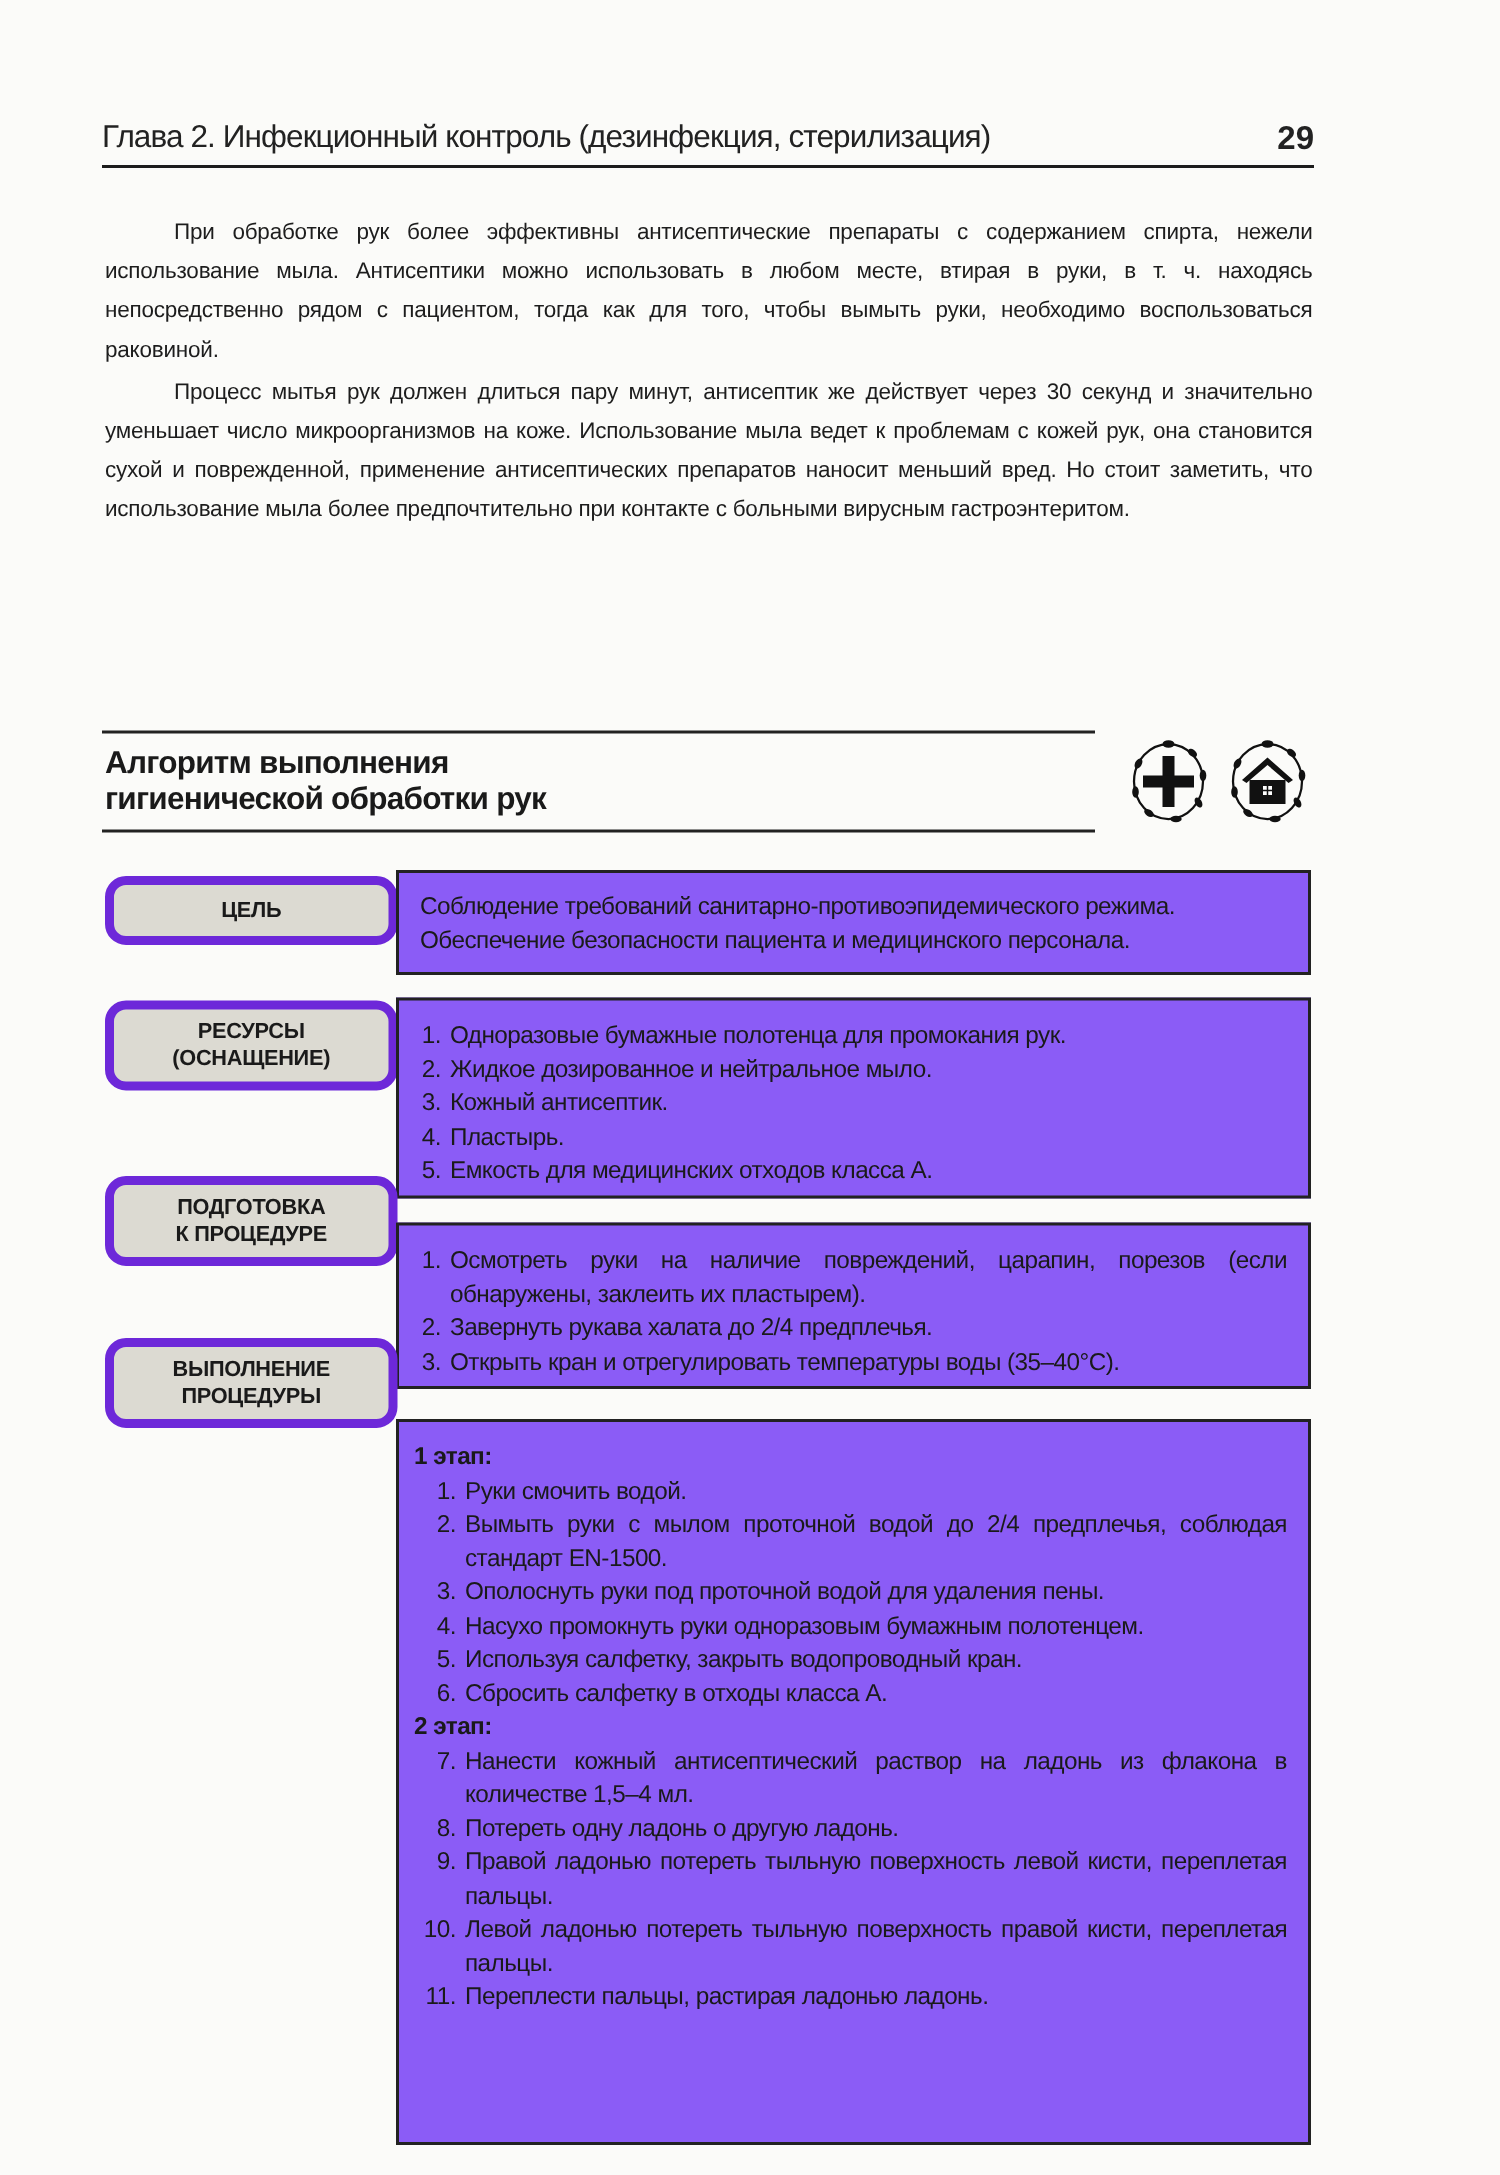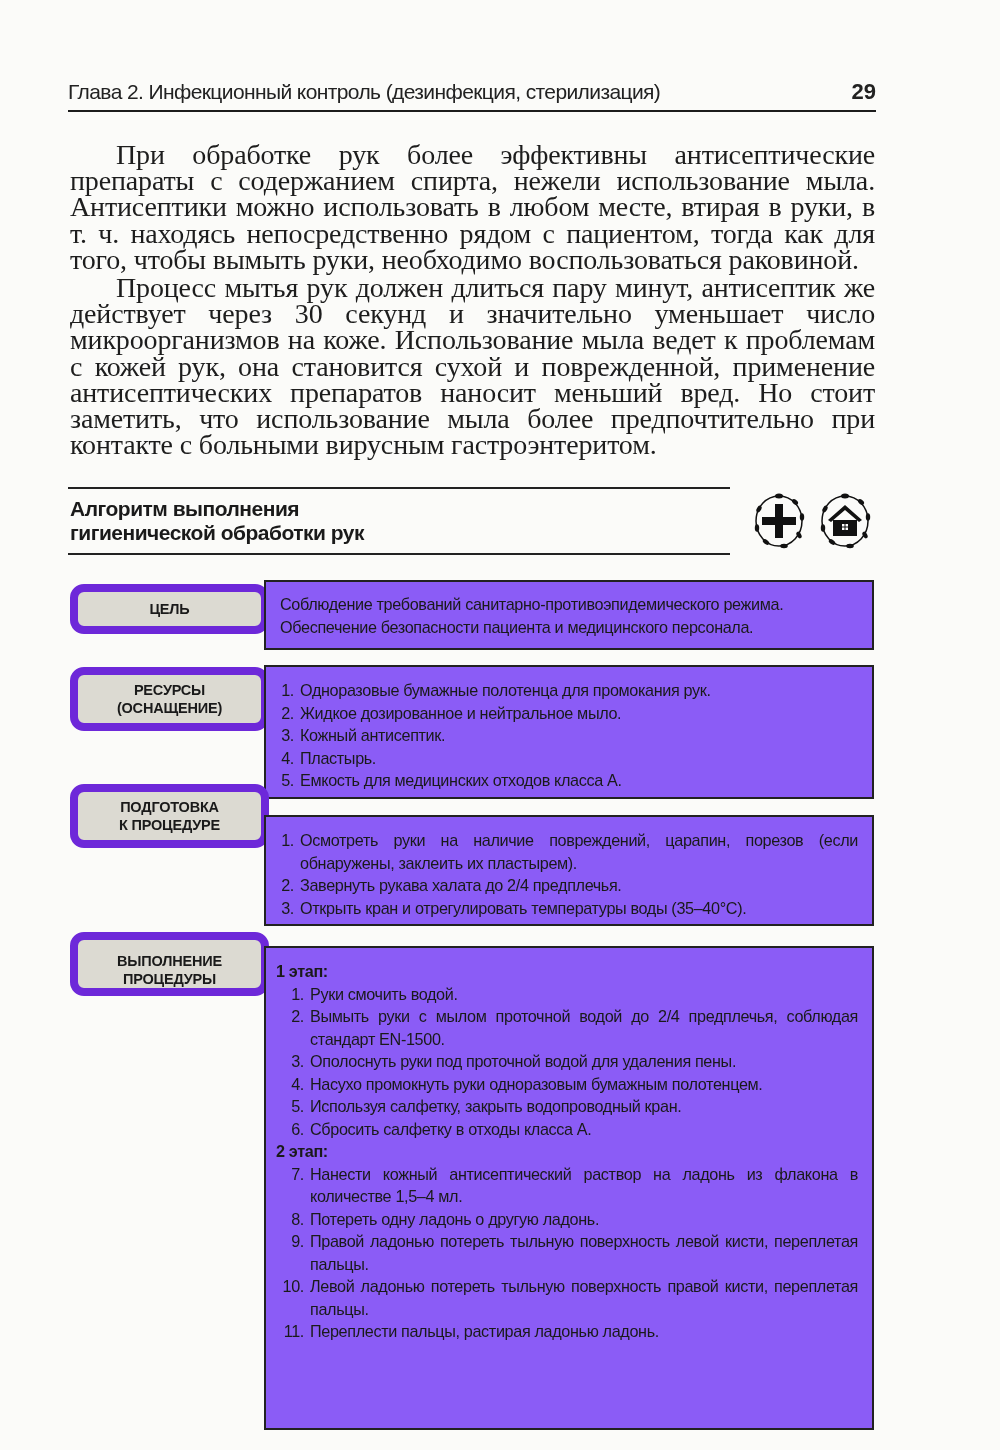--- a/index.html
+++ b/index.html
@@ -19,22 +19,22 @@
   .header .chapter {
     position: absolute; left: 0; top: 2px;
     font-size: 21px; letter-spacing: -0.6px; color: #222;
   }
   .header .pagenum {
     position: absolute; right: 0; top: 1px;
     font-size: 22px; font-weight: bold; color: #222;
   }
   .body-text {
     position: absolute; left: 70px; top: 142px; width: 805px;
-    font-family: Liberation Serif, serif;
-    font-size: 28px; line-height: 26.2px;
+    font-family: Liberation Sans, sans-serif;
+    font-size: 15px; line-height: 26.2px;
     text-align: justify; color: #1d1d1d;
     letter-spacing: -0.15px;
   }
   .body-text p { margin: 0; text-indent: 46px; }
   .section-title-wrap {
     position: absolute; left: 68px; top: 487px; width: 662px;
     border-top: 2px solid #222; border-bottom: 2px solid #222;
     height: 64px;
   }
   .section-title {
@@ -42,21 +42,21 @@
     font-family: "Liberation Sans", sans-serif;
     font-weight: bold; font-size: 21px; line-height: 24px;
     letter-spacing: -0.5px; color: #1a1a1a;
   }
   .icons {
     position: absolute; left: 750px; top: 490px; width: 130px; height: 62px;
   }
   .icon-svg { position: absolute; top: 0; width: 58px; height: 62px; }
   .label-pill {
     position: absolute; left: 70px; width: 183px;
-    border: 8px solid #6d28d9; border-radius: 14px;
+    border: 6px solid #6d28d9; border-radius: 14px;
     background: #dcdad2;
     font-family: "Liberation Sans", sans-serif;
     font-weight: bold; font-size: 14.5px; line-height: 18px;
     text-align: center; color: #1a1a1a;
     display: flex; align-items: center; justify-content: center;
     letter-spacing: -0.2px;
   }
   .box {
     position: absolute; left: 264px; width: 610px;
     border: 2px solid #222; background: #8b5cf6;
@@ -182,21 +182,21 @@
         <span class="num">2.</span>
         <span class="txt">Завернуть рукава халата до 2/4 предплечья.</span>
       </li>
     <li>
         <span class="num">3.</span>
         <span class="txt">Открыть кран и отрегулировать температуры воды (35–40°C).</span>
       </li>
   </ol>
 </div>
 
-<div class="label-pill" style="top:932px; height:48px;align-items:flex-end;">
+<div class="label-pill" style="top:892px; height:48px;">
   <div>
     <div>ВЫПОЛНЕНИЕ</div>
     <div>ПРОЦЕДУРЫ</div>
   </div>
 </div>
 <div class="box" style="top:946px; height:484px; padding:12px 14px 16px 10px;">
   <div class="stage">1 этап:</div>
   <ol>
     <li>
         <span class="num">1.</span>

